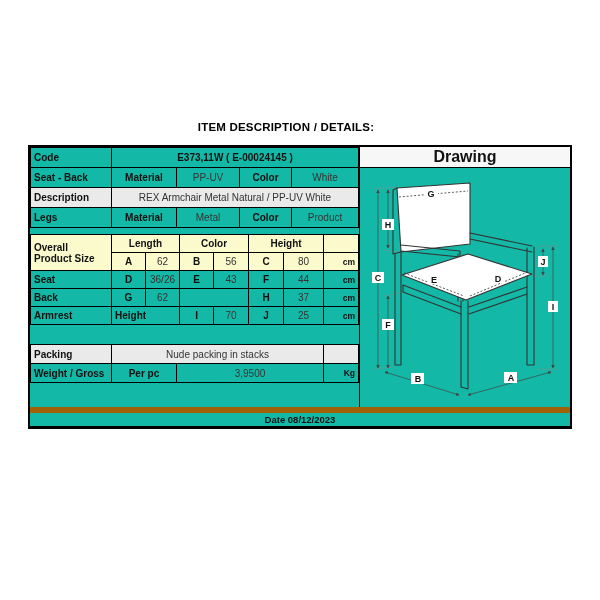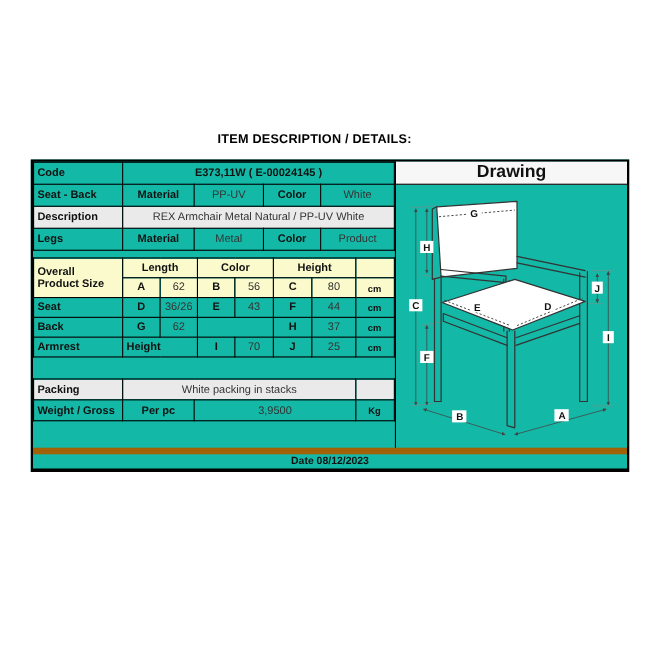--- a/index.html
+++ b/index.html
@@ -30,21 +30,21 @@
   td{border:1px solid #000;font-size:10px;padding:0 3px;overflow:hidden;white-space:nowrap;}
   .t1 td{height:19px;}
   .tsize td{height:17px;}
   .tpack td{height:18px;}
   .tsize{margin-bottom:19px;}
   .t1{margin-bottom:6px;}
   .lbl{font-weight:bold;text-align:left;}
   .c{text-align:center;}
   .b{font-weight:bold;}
   .val{color:#333;}
-  .unit{font-size:8.5px;font-weight:bold;text-align:center;padding-left:2px;}
+  .unit{font-size:8.5px;font-weight:bold;text-align:right;padding-left:2px;}
   .shade{background:#EAEAEA;}
   .yellow{background:#FAFACC;}
   .sizehead{font-weight:bold;text-align:left;font-size:10px;line-height:11px;white-space:normal;}
   .date-row{
     border-top:6px solid #a16207;height:13px;line-height:13px;text-align:center;
     font-size:9.5px;font-weight:bold;
   }
 </style>
 </head>
 <body>
@@ -152,21 +152,21 @@
       <table class="tpack">
         <colgroup>
             <col style="width:81px">
             <col style="width:65px">
             <col style="width:147px">
             <col>
           </colgroup>
         <tbody>
             <tr>
           <td class="lbl shade">Packing</td>
-          <td class="c val shade" colspan="2">White packing in stacks</td>
+          <td class="c val shade" colspan="2">Nude packing in stacks</td>
           <td class="shade"></td>
         </tr>
         <tr>
           <td class="lbl">Weight / Gross</td>
           <td class="c b">Per pc</td>
           <td class="c val">3,9500</td>
           <td class="unit">Kg</td>
         </tr>
       </tbody>
         </table>

